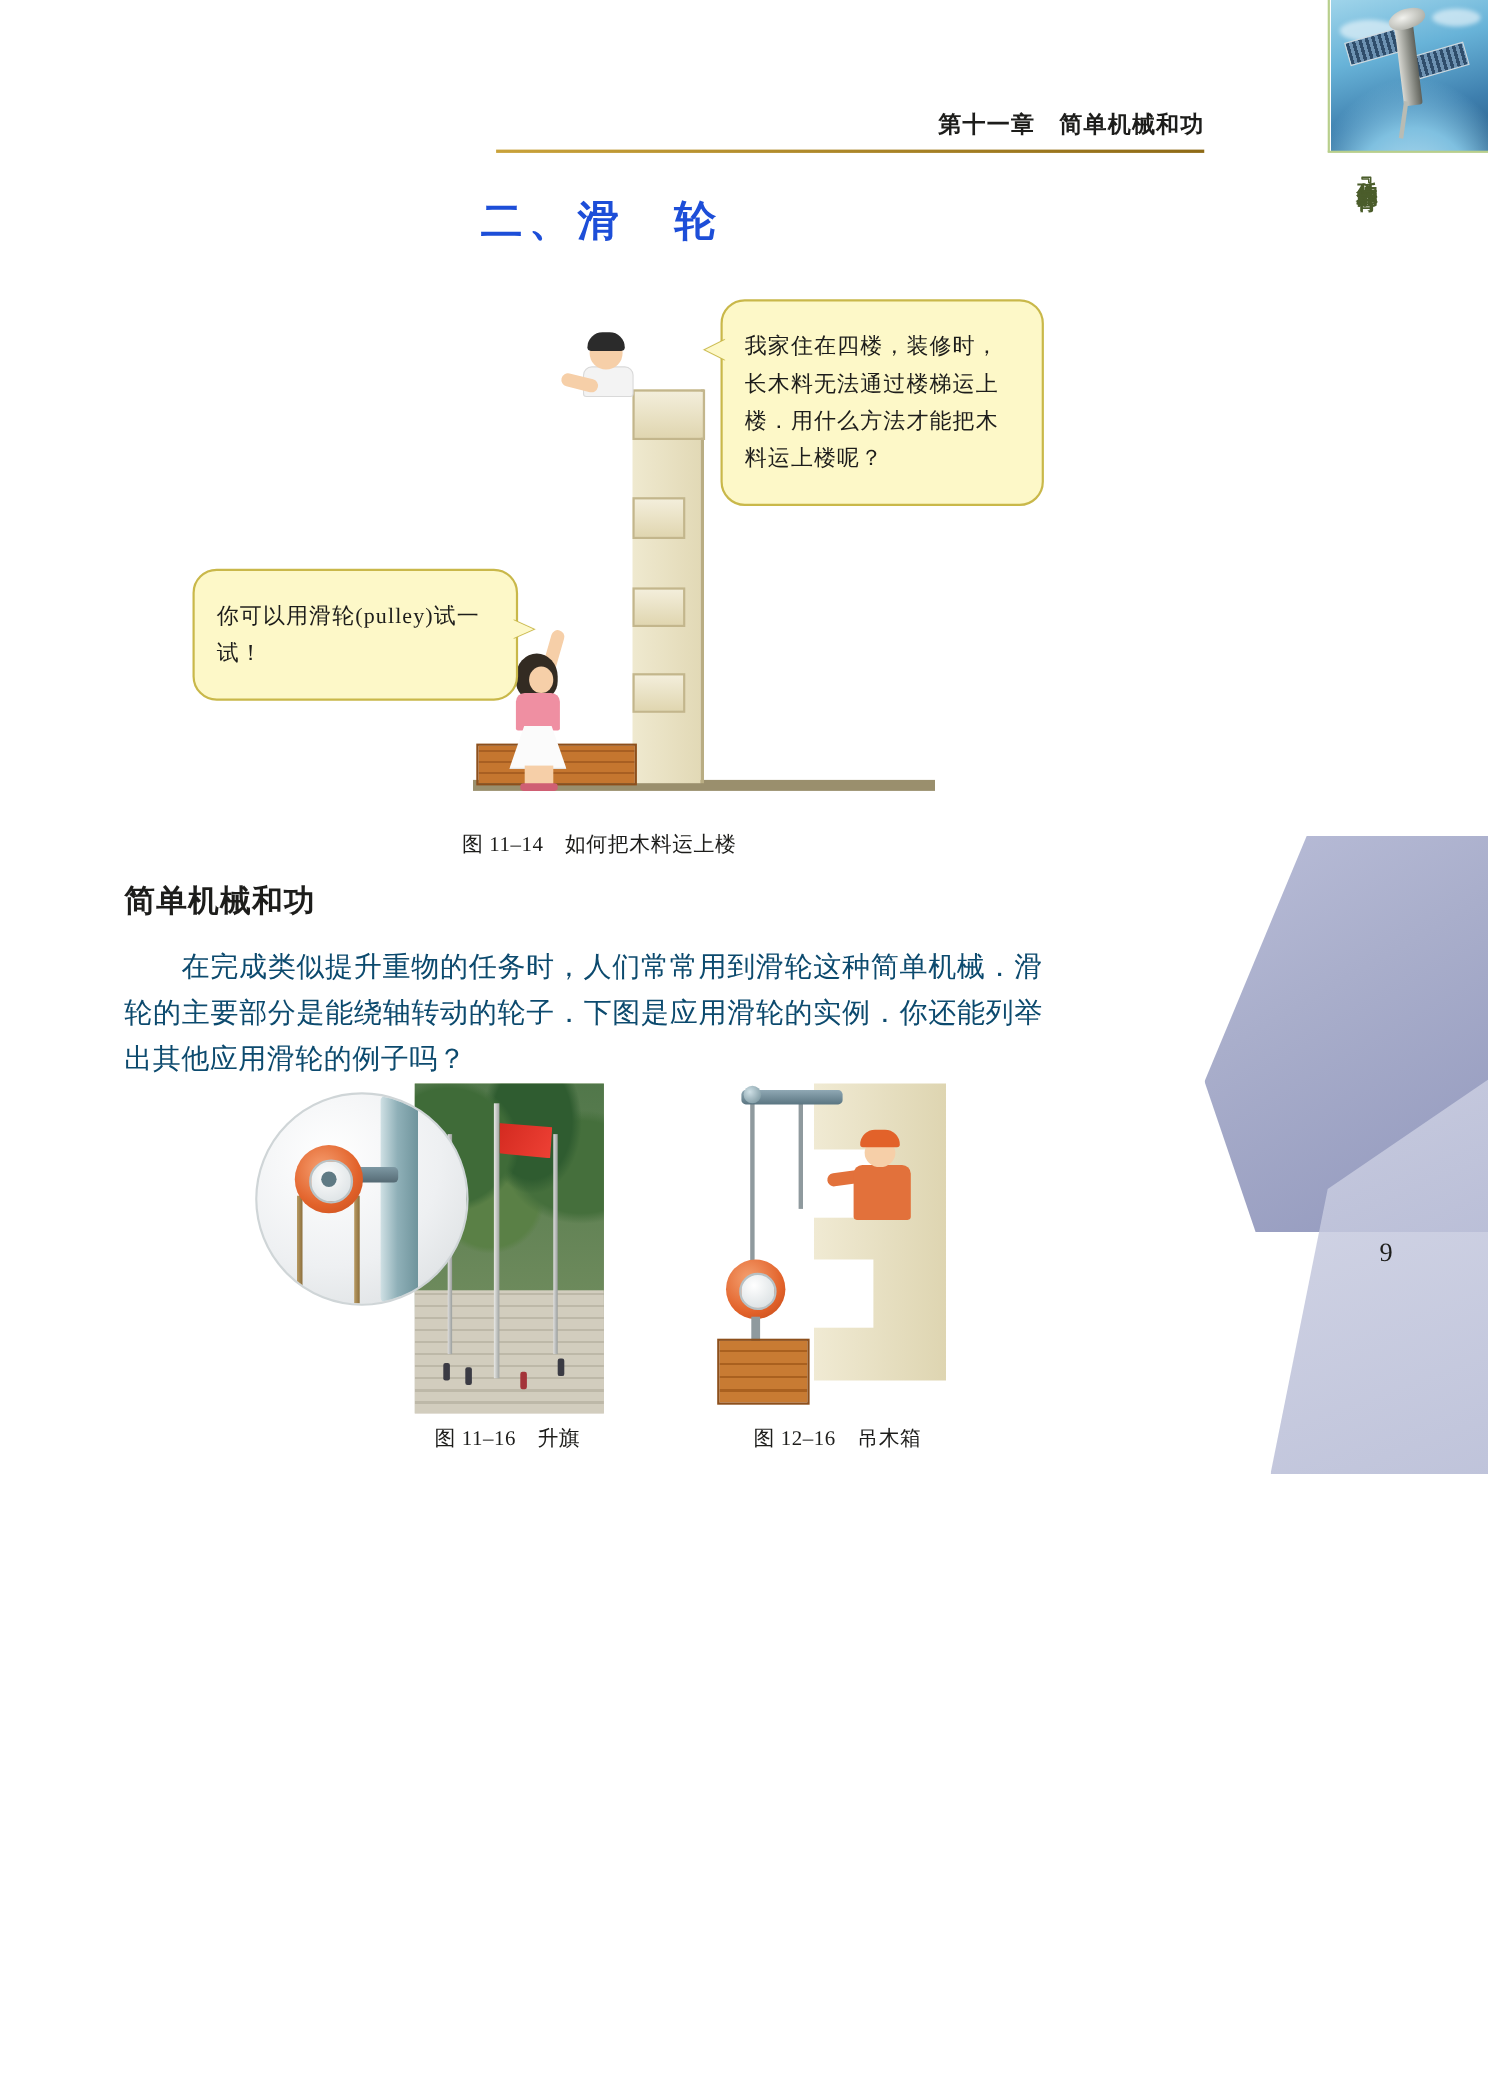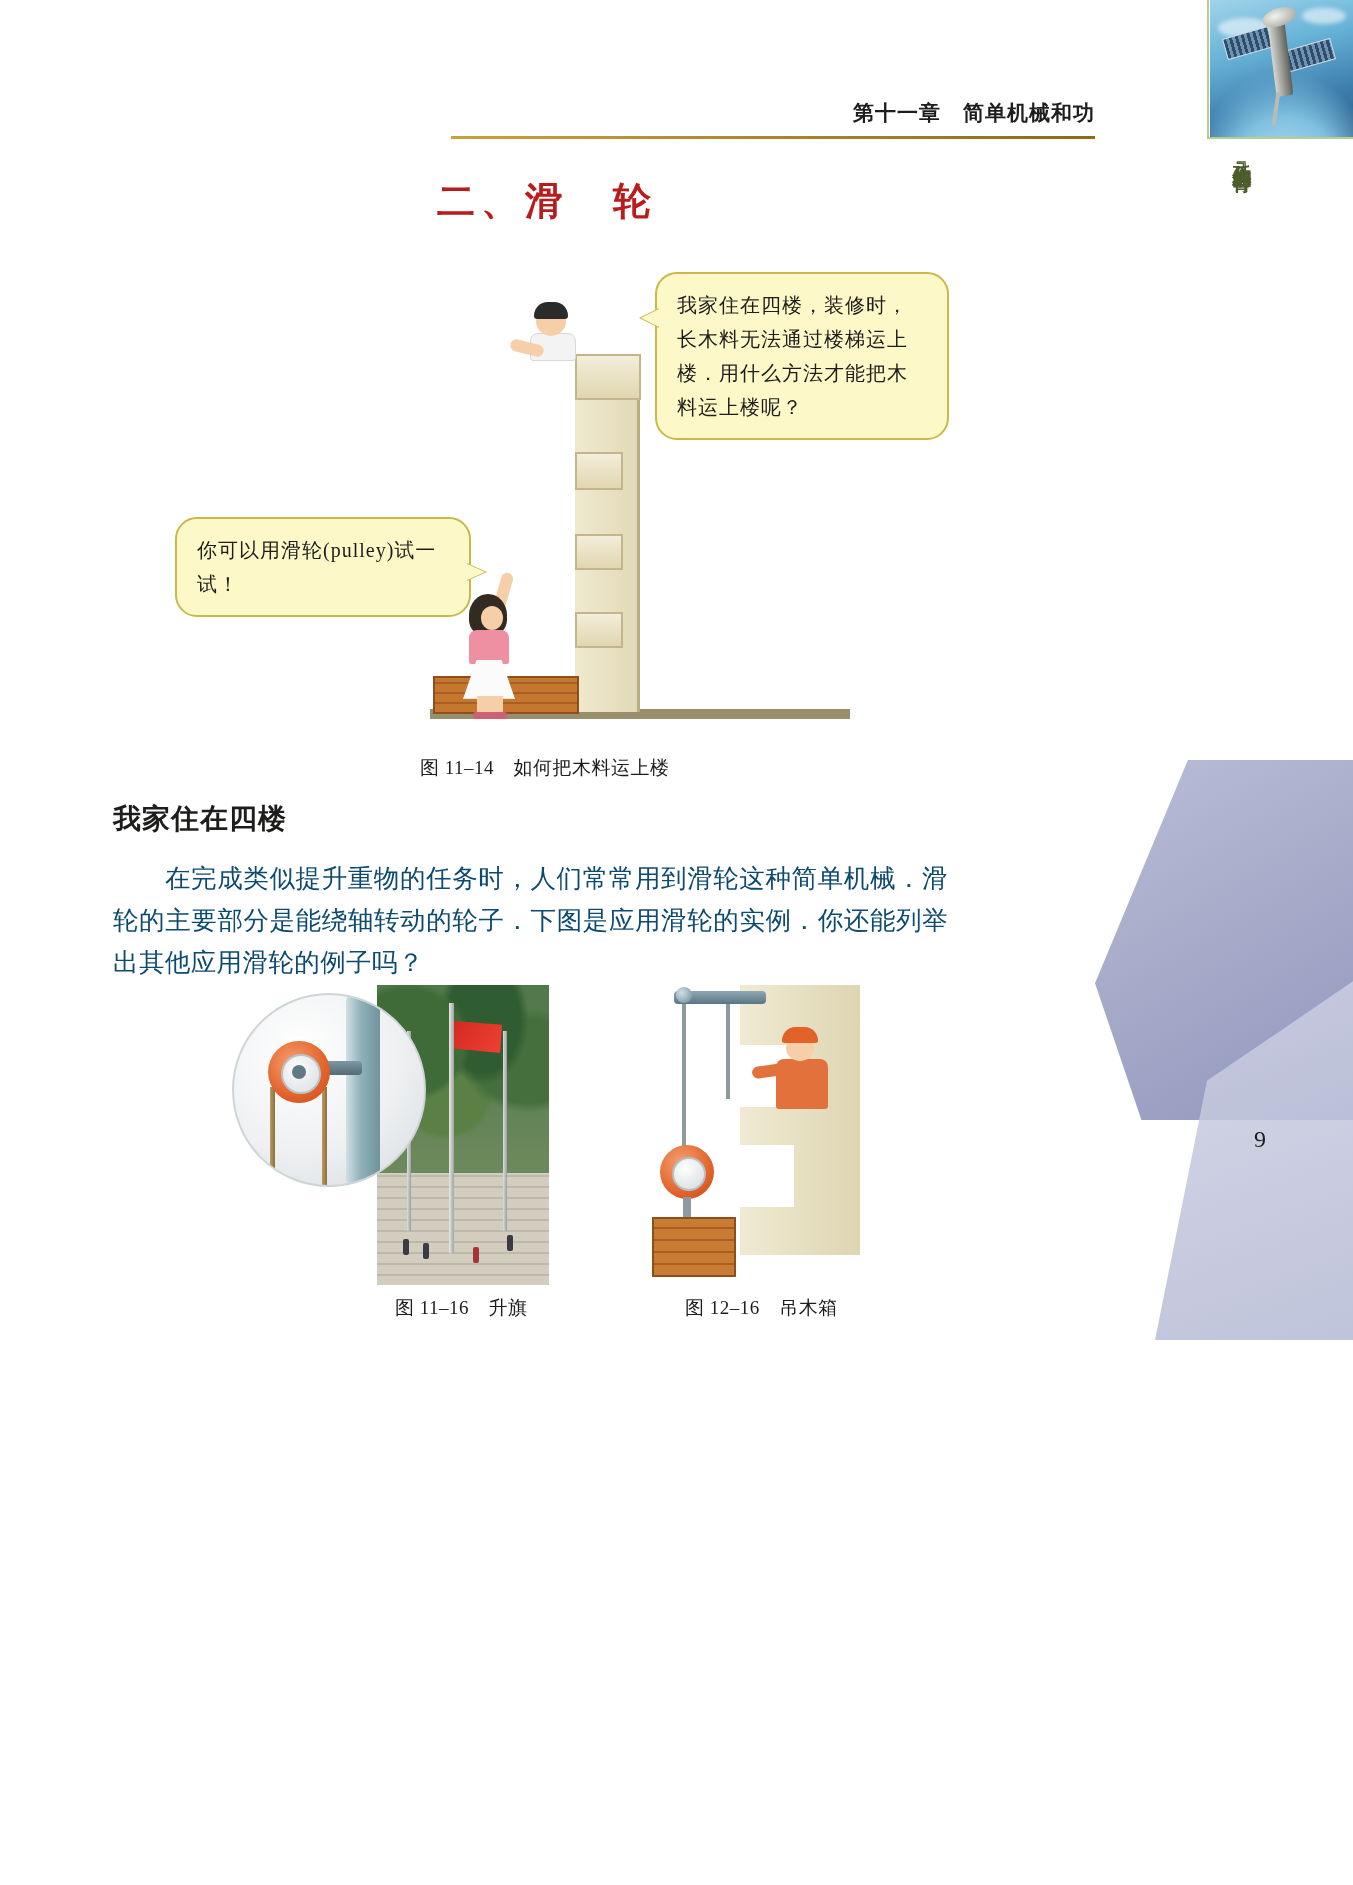--- a/index.html
+++ b/index.html
@@ -163,21 +163,21 @@
 
   
   .sec-title {
     position: absolute;
     top: 176px;
     left: 437px;
     font-family: Liberation Mono, monospace;
     font-size: 38px;
     font-weight: bold;
     letter-spacing: 6px;
-    color: #b91c1c;
+    color: #1d4ed8;
   }
 
   
   .fig14 {
     position: absolute;
     left: 175px;
     top: 272px;
     width: 740px;
     height: 460px;
   }
@@ -262,21 +262,21 @@
     position: absolute; left: 22px; top: 140px; width: 34px; height: 7px;
     background: #cf5f73; border-radius: 3px;
   }
 
   
   .bubble {
     position: absolute;
     background: #fdf8c8;
     border: 2px solid #c9b84a;
     border-radius: 22px;
-    padding: 14px 20px;
+    padding: 24px 20px;
     font-family: "Liberation Serif", serif;
     font-size: 20px;
     line-height: 34px;
     color: #1d1d1b;
     letter-spacing: 1px;
   }
   .bubble-boy {
     left: 480px; top: 0px; width: 250px;
   }
   .bubble-boy .tail {
@@ -555,21 +555,21 @@
     </div>
 
     <div class="bubble bubble-girl">
       <div class="tail"></div>
       <span>你可以用滑轮(pulley)试一试！</span>
     </div>
   </div>
 
   <div class="caption cap14">图 11–14　如何把木料运上楼</div>
 
-  <div class="sub-head">我家住在四楼</div>
+  <div class="sub-head">简单机械和功</div>
   <div class="para p1">在完成类似提升重物的任务时，人们常常用到滑轮这种简单机械．滑轮的主要部分是能绕轴转动的轮子．下图是应用滑轮的实例．你还能列举出其他应用滑轮的例子吗？</div>
 
   <div class="fig15">
     <div class="photo-flag">
       <div class="trees"></div>
       <div class="steps"></div>
       <div class="pole2"></div>
       <div class="pole3"></div>
       <div class="pole"></div>
       <div class="flag"></div>

